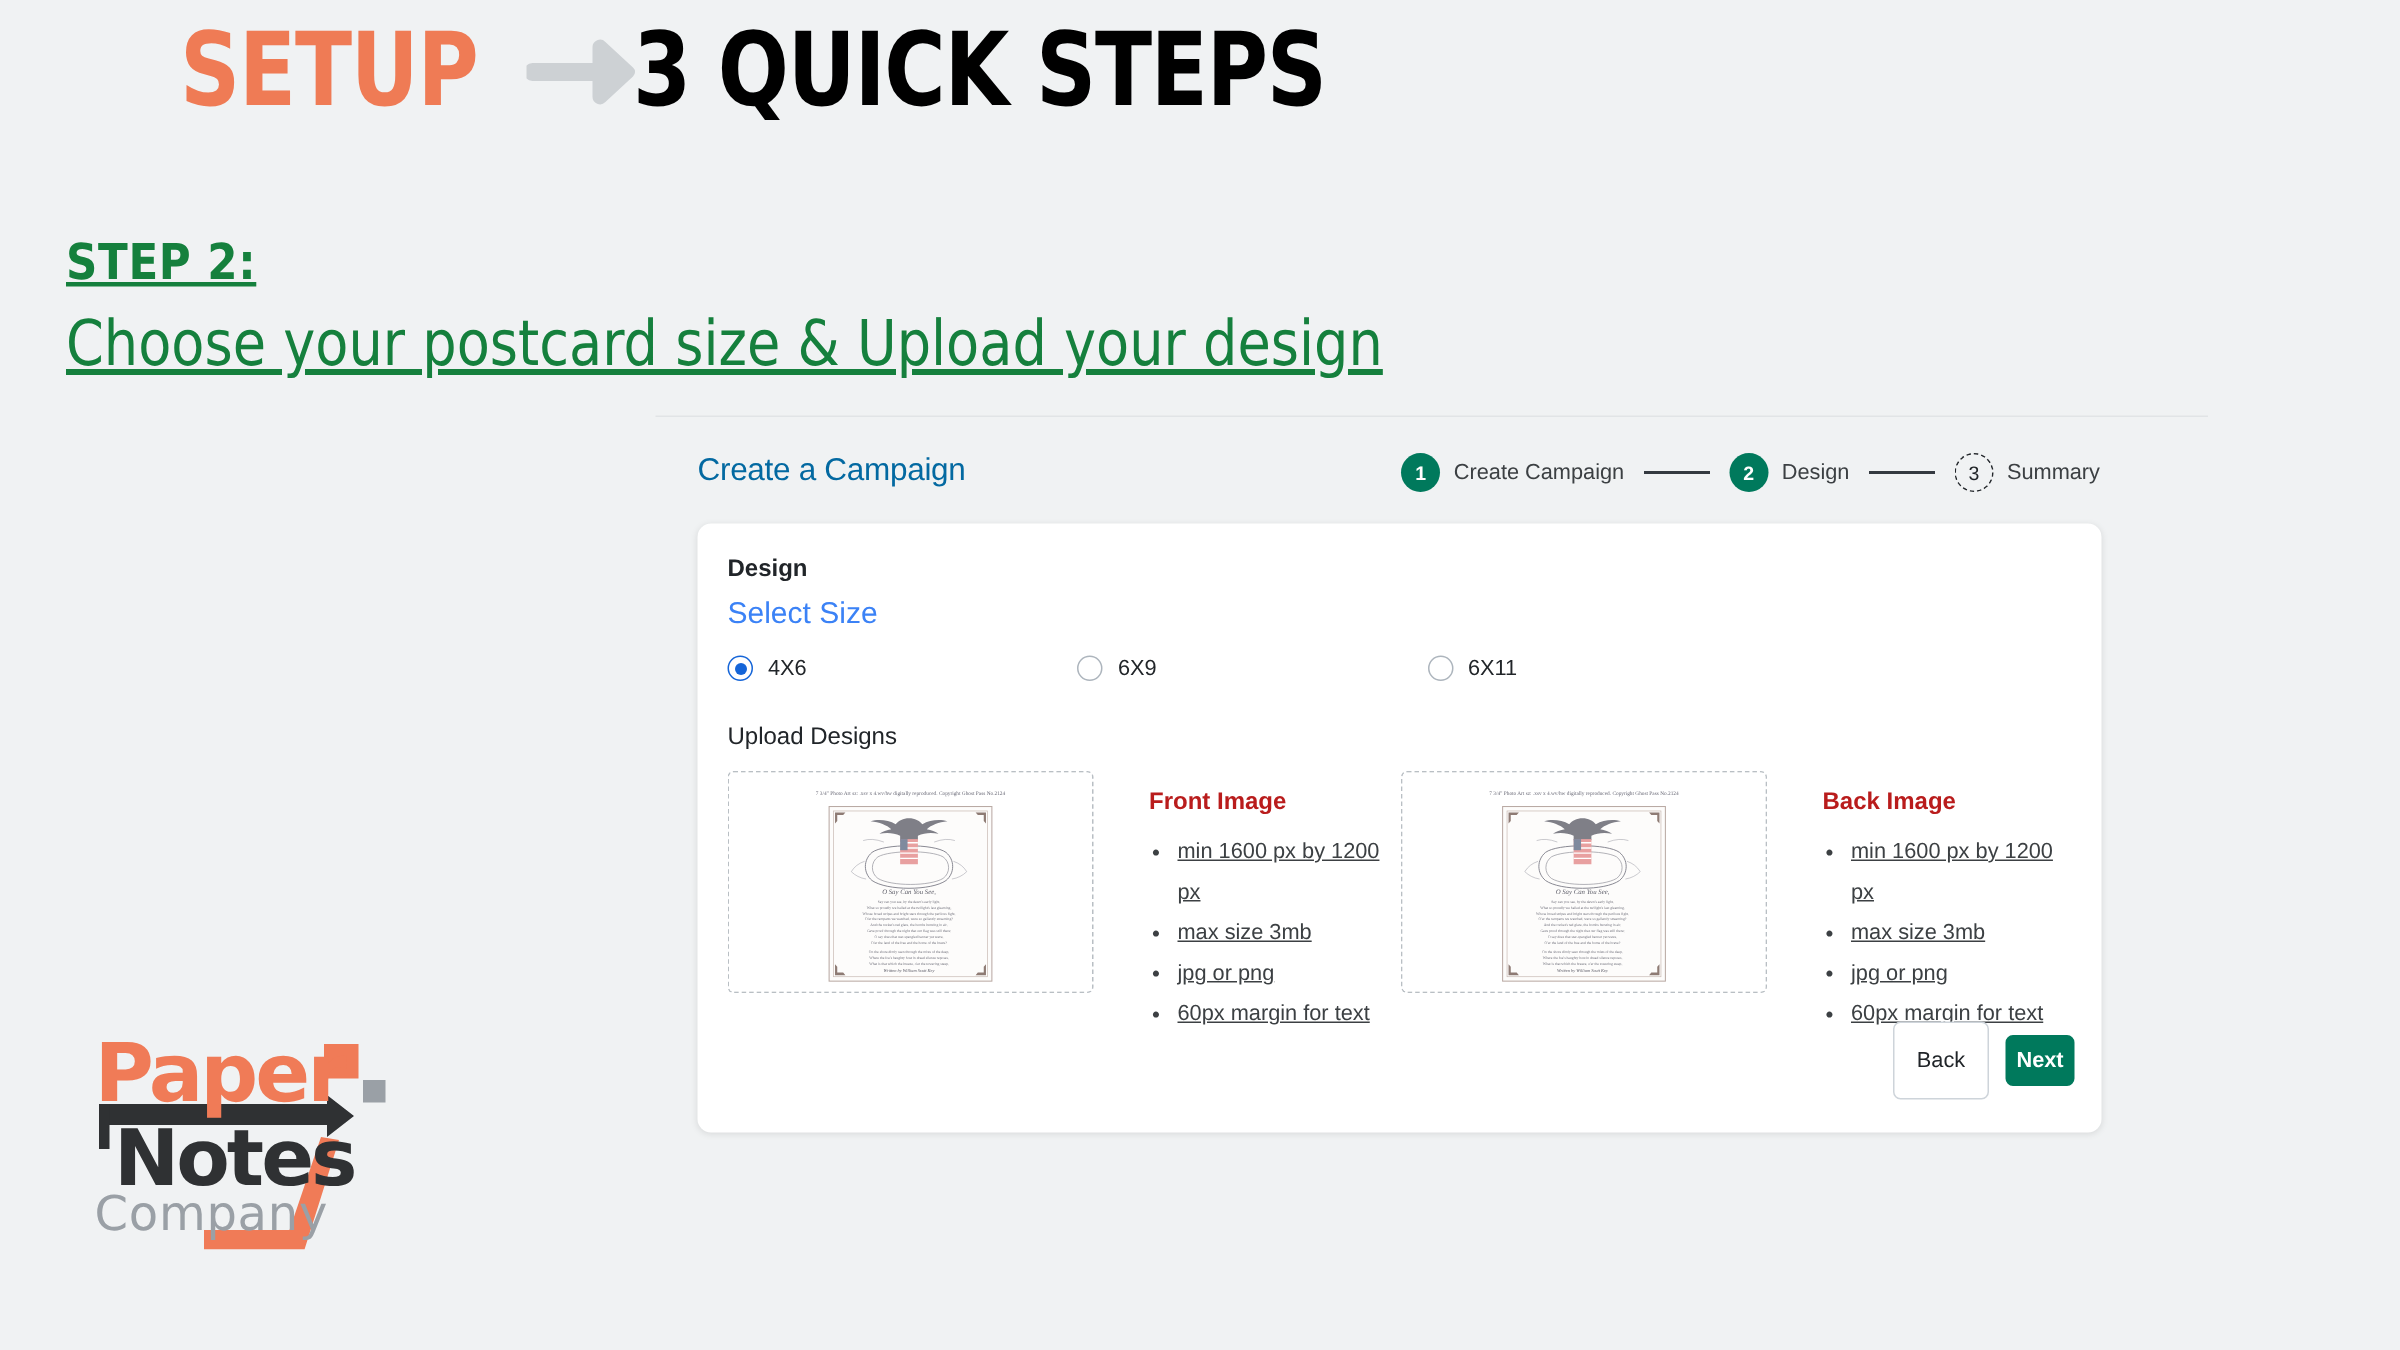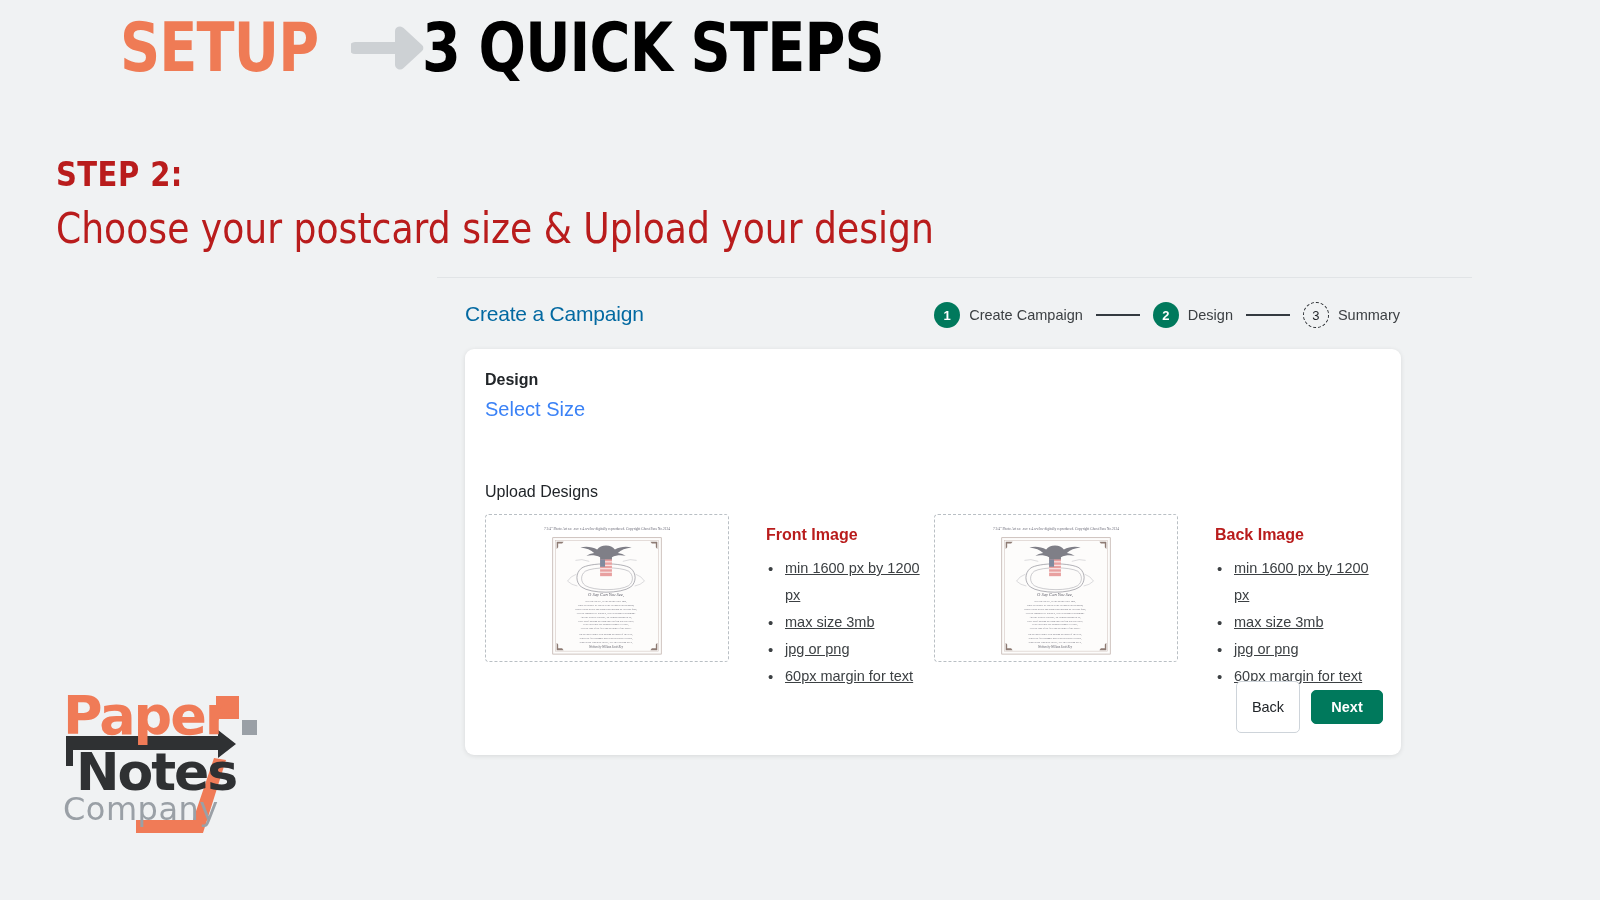--- a/index.html
+++ b/index.html
@@ -40,23 +40,24 @@
     width: 76px;
     height: 46px;
     flex: 0 0 auto;
     margin-left: -40px;
     margin-right: -34px;
   }
 
   
   #step-heading {
     position: absolute;
-    left: 56px;
+    left: 44px;
     top: 155px;
-    color: #b91c1c;
+    color: #15803d;
+    text-decoration: underline;
   }
   #step-label {
     font-family: "DejaVu Sans", sans-serif;
     font-weight: bold;
     font-size: 33px;
     line-height: 40px;
     letter-spacing: 0.5px;
     transform: scaleX(0.88);
     transform-origin: left center;
     white-space: nowrap;
@@ -308,21 +309,21 @@
     background: #ffffff;
     color: #212529;
     font-size: 14.5px;
     font-family: "Liberation Sans", sans-serif;
     cursor: pointer;
     display: flex;
     align-items: center;
     justify-content: center;
   }
   #next-button {
-    width: 72px;
+    width: 46px;
     height: 34px;
     border: 1px solid #00795c;
     border-radius: 5px;
     background: #00795c;
     color: #ffffff;
     font-size: 14.5px;
     font-weight: bold;
     font-family: "Liberation Sans", sans-serif;
     cursor: pointer;
     display: flex;
@@ -378,20 +379,40 @@
       </div>
     </div>
   </div>
 </div>
 
 <div id="design-card">
 
   <div id="design-card-title">Design</div>
   <div id="select-size-label">Select Size</div>
 
+  <div id="size-options">
+    <label class="radio-option selected">
+      <span class="radio-mark">
+          <span class="radio-dot"></span>
+        </span>
+      <span class="radio-label">4X6</span>
+    </label>
+    <label class="radio-option">
+      <span class="radio-mark">
+          <span class="radio-dot"></span>
+        </span>
+      <span class="radio-label">6X9</span>
+    </label>
+    <label class="radio-option">
+      <span class="radio-mark">
+          <span class="radio-dot"></span>
+        </span>
+      <span class="radio-label">6X11</span>
+    </label>
+  </div>
 
   <div id="upload-designs-label">Upload Designs</div>
 
   <div id="upload-area">
 
     <div class="upload-group">
       <div class="dropzone">
         <svg class="thumb-art" viewBox="0 0 244 148" preserveAspectRatio="xMidYMin meet">
           <rect x="0" y="0" width="244" height="148" fill="#ffffff"></rect>
           <text x="122" y="15" text-anchor="middle" font-family="Liberation Serif, serif" font-size="3.6" fill="#6b6b78">7 3/4” Photo Art sz: .xsv x 4.wv/hw digitally reproduced. Copyright Ghost Pass No.2124</text>

